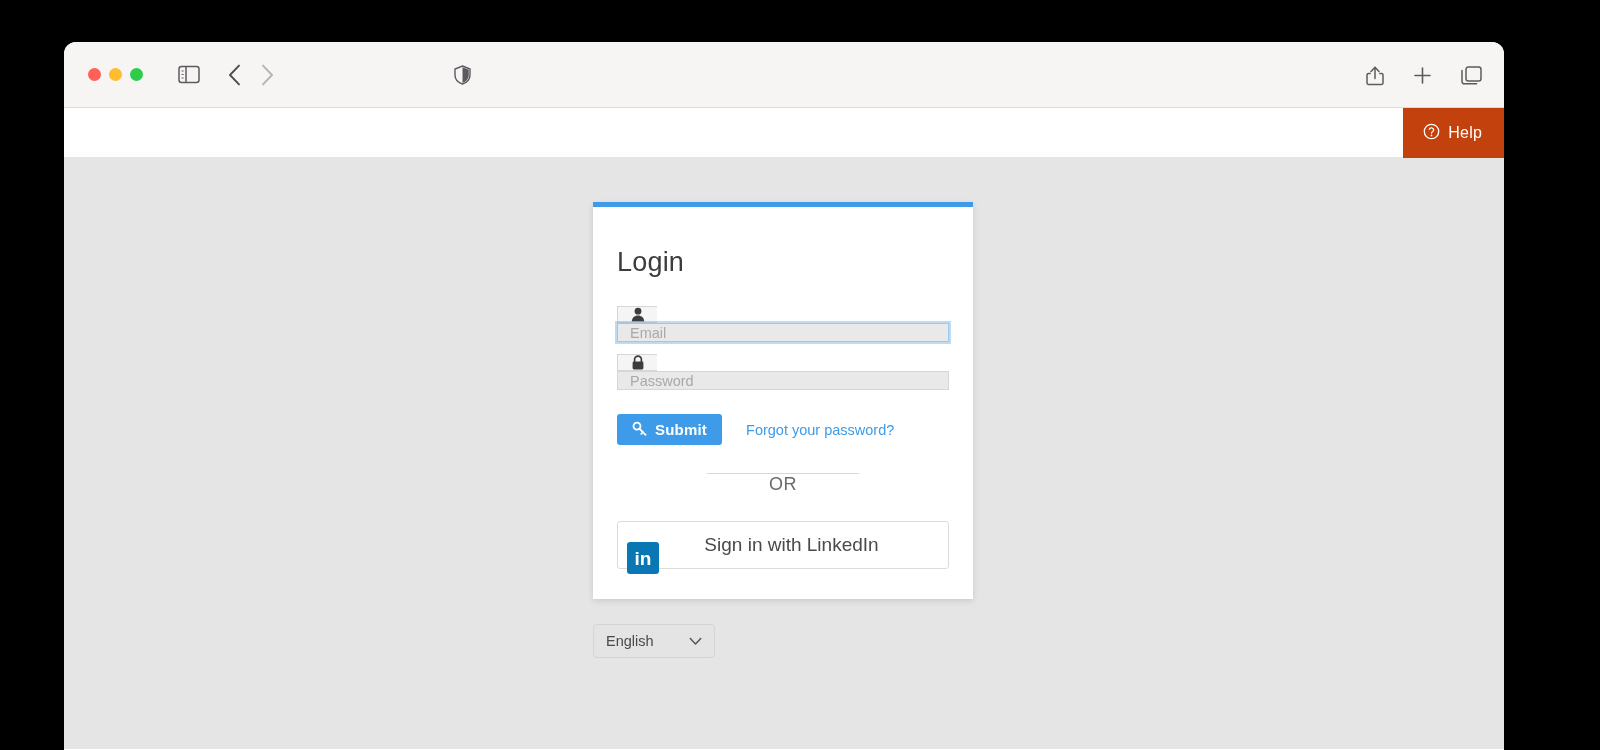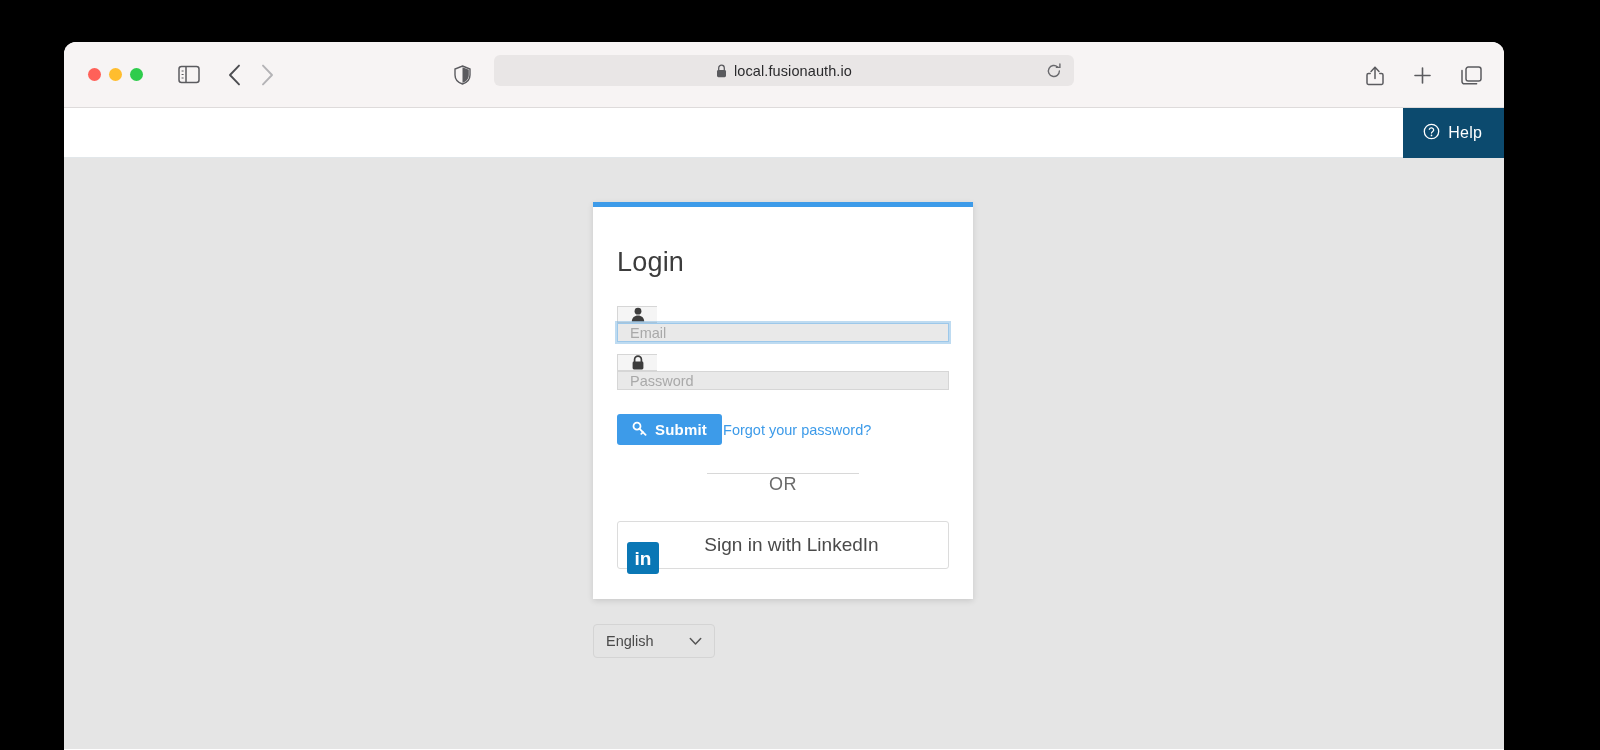--- a/index.html
+++ b/index.html
@@ -85,21 +85,21 @@
     position: relative;
     height: 50px;
     background: #ffffff;
     border-bottom: 1px solid #e2e7ea;
   }
   .help-button {
     position: absolute;
     right: 0; top: 0;
     height: 50px;
     padding: 0 22px 0 20px;
-    background: #0c4a6e;
+    background: #c2410c;
     color: #ffffff;
     display: flex;
     align-items: center;
     gap: 8px;
     font-size: 16px;
     cursor: pointer;
   }
   .help-label { letter-spacing: 0.2px; }
 
   
@@ -157,21 +157,21 @@
   .input-group.focused .input-field {
     border: 1px solid #9dc8ea;
     box-shadow: 0 0 0 2px rgba(110,175,225,0.45);
     position: relative;
     z-index: 2;
   }
 
   .actions-row {
     display: flex;
     align-items: center;
-    gap: 1px;
+    gap: 24px;
     margin-top: 24px;
   }
   .submit-button {
     background: #3d9be9;
     color: #fff;
     border: none;
     border-radius: 3px;
     height: 31px;
     padding: 0 15px;
     font-size: 15px;
@@ -285,35 +285,20 @@
       </svg>
     </div>
 
     <div class="tb-icon shield-btn">
       <svg width="17" height="20" viewBox="0 0 17 20">
         <path d="M8.5 1 L16 4 V10 C16 14.5 12.6 17.7 8.5 19 C4.4 17.7 1 14.5 1 10 V4 Z" fill="none" stroke="#5b5b5f" stroke-width="1.4"></path>
         <path d="M8.5 2.2 L14.8 4.7 V10 C14.8 13.9 11.9 16.7 8.5 17.9 Z" fill="#5b5b5f"></path>
       </svg>
     </div>
 
-    <div class="urlbar">
-      <span class="lock">
-        <svg width="11" height="14" viewBox="0 0 11 14">
-          <path d="M2.7 6 V4 a2.8 2.8 0 0 1 5.6 0 V6" fill="none" stroke="#5a5a5e" stroke-width="1.3"></path>
-          <rect x="1" y="6" width="9" height="7.2" rx="1.4" fill="#5a5a5e"></rect>
-        </svg>
-      </span>
-      <span class="url-text">local.fusionauth.io</span>
-      <span class="reload-btn">
-        <svg width="16" height="16" viewBox="0 0 16 16" fill="none" stroke="#6a6a6e" stroke-width="1.4" stroke-linecap="round">
-          <path d="M13.4 8 A5.5 5.5 0 1 1 11.6 3.9"></path>
-          <polyline points="13.9,0.9 13.9,4.4 10.4,4.4"></polyline>
-        </svg>
-      </span>
-    </div>
 
     <div class="tb-right">
       <div class="tb-icon">
         <svg width="18" height="21" viewBox="0 0 18 21" fill="none" stroke="#5b5b5f" stroke-width="1.5" stroke-linecap="round" stroke-linejoin="round">
           <path d="M5 6.5 L9 2.3 L13 6.5"></path>
           <line x1="9" y1="2.6" x2="9" y2="13.6"></line>
           <path d="M4.2 8.6 H2.4 a1.4 1.4 0 0 0 -1.4 1.4 V18 a1.4 1.4 0 0 0 1.4 1.4 H15.6 a1.4 1.4 0 0 0 1.4 -1.4 V10 a1.4 1.4 0 0 0 -1.4 -1.4 H13.8"></path>
         </svg>
       </div>
       <div class="tb-icon">

